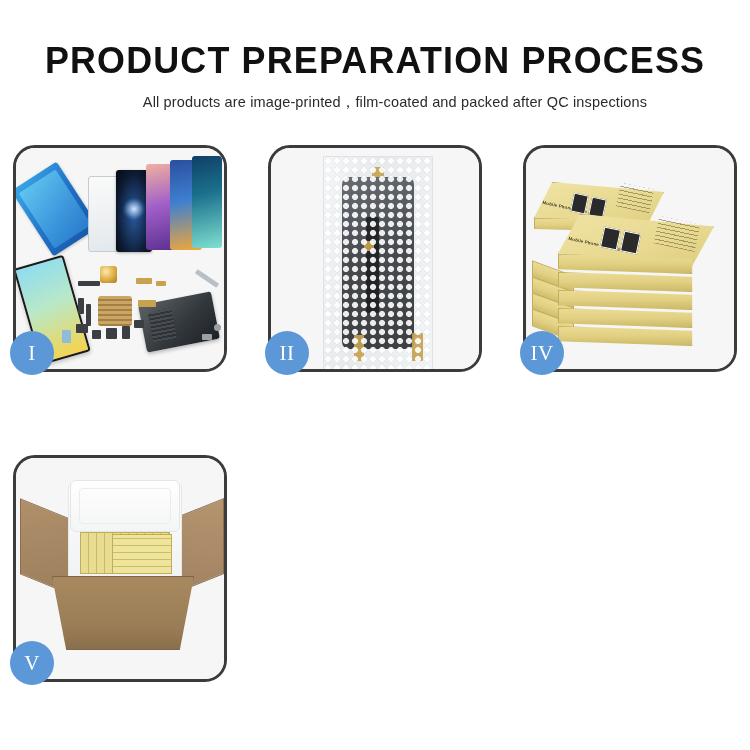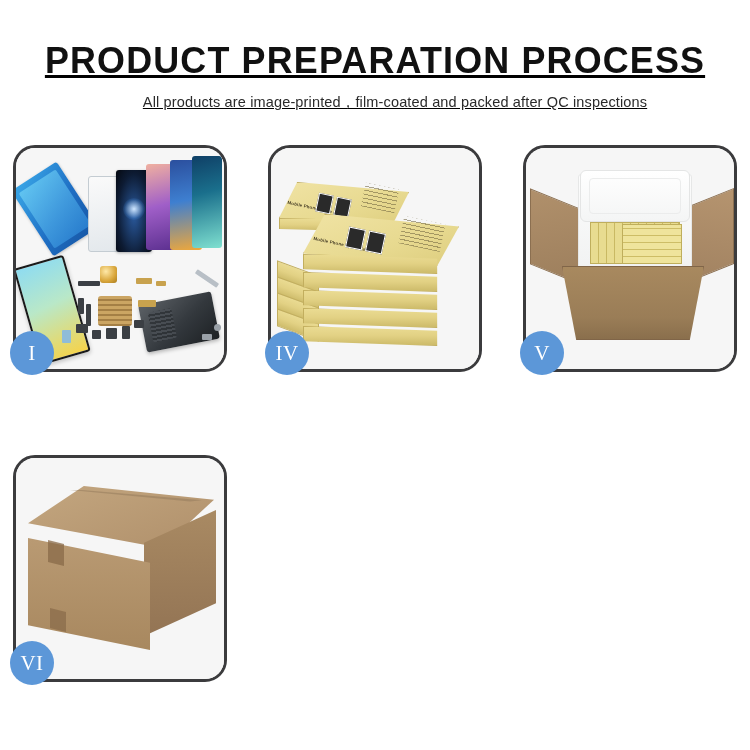--- a/index.html
+++ b/index.html
@@ -21,21 +21,20 @@
     background: #ffffff;
   }
 
   
   .header {
     position: absolute;
     top: 0;
     left: 0;
     width: 750px;
     text-align: center;
-    text-decoration: underline;
   }
   .title {
     margin: 0;
     padding-top: 42px;
     font-family: "Liberation Sans", sans-serif;
     font-size: 37px;
     font-weight: 700;
     letter-spacing: 1.2px;
     color: #111111;
     line-height: 1.0;
@@ -461,20 +460,34 @@
         <div class="sp s10"></div>
         <div class="sp s11"></div>
         <div class="sp s12"></div>
         <div class="sp s13"></div>
         <div class="sp s14"></div>
         <div class="sp s15"></div>
       </div>
       <div class="badge">I</div>
     </div>
 
+    <div class="panel p2">
+      <div class="panel-inner">
+        <div class="bag">
+          <div class="screen"></div>
+          <div class="flex"></div>
+          <div class="tape t1"></div>
+          <div class="tape t2"></div>
+          <div class="tape t3"></div>
+          <div class="tape t4"></div>
+          <div class="bubbles"></div>
+        </div>
+      </div>
+      <div class="badge">II</div>
+    </div>
 
 
     <div class="panel p4">
       <div class="panel-inner">
         <div class="stack">
 
           <div class="bx" style="left:6px;  top:120px; width:40px; height:16px; transform:skewY(20deg);"></div>
           <div class="bx" style="left:6px;  top:136px; width:40px; height:16px; transform:skewY(20deg);"></div>
           <div class="bx" style="left:6px;  top:152px; width:40px; height:16px; transform:skewY(20deg);"></div>
           <div class="bx" style="left:6px;  top:168px; width:40px; height:16px; transform:skewY(20deg);"></div>
@@ -510,26 +523,15 @@
         <div class="flapR"></div>
         <div class="foam"></div>
         <div class="ystack"></div>
         <div class="ystack2"></div>
         <div class="foam-lid"></div>
         <div class="body"></div>
       </div>
       <div class="badge">V</div>
     </div>
 
-    <div class="panel p6">
-      <div class="panel-inner">
-        <div class="top"></div>
-        <div class="side"></div>
-        <div class="front"></div>
-        <div class="seam"></div>
-        <div class="tape-a"></div>
-        <div class="tape-b"></div>
-      </div>
-      <div class="badge">VI</div>
-    </div>
 
   </div>
 </div>
 
 </body></html>

